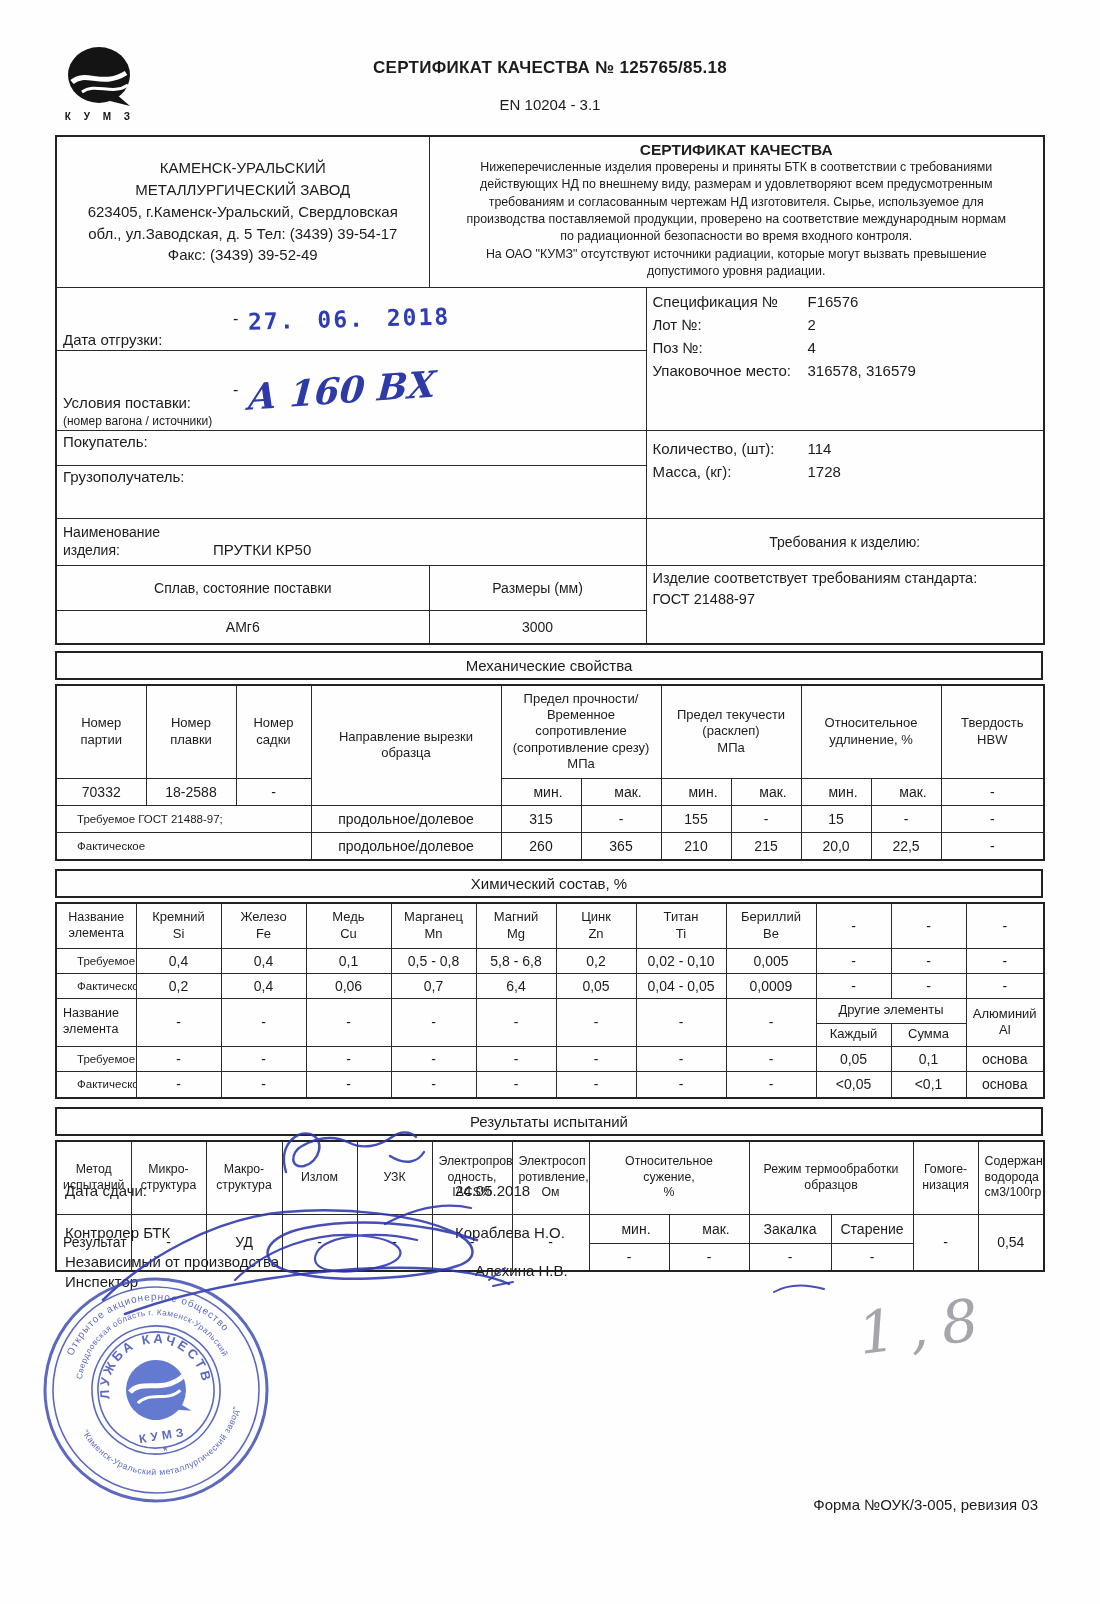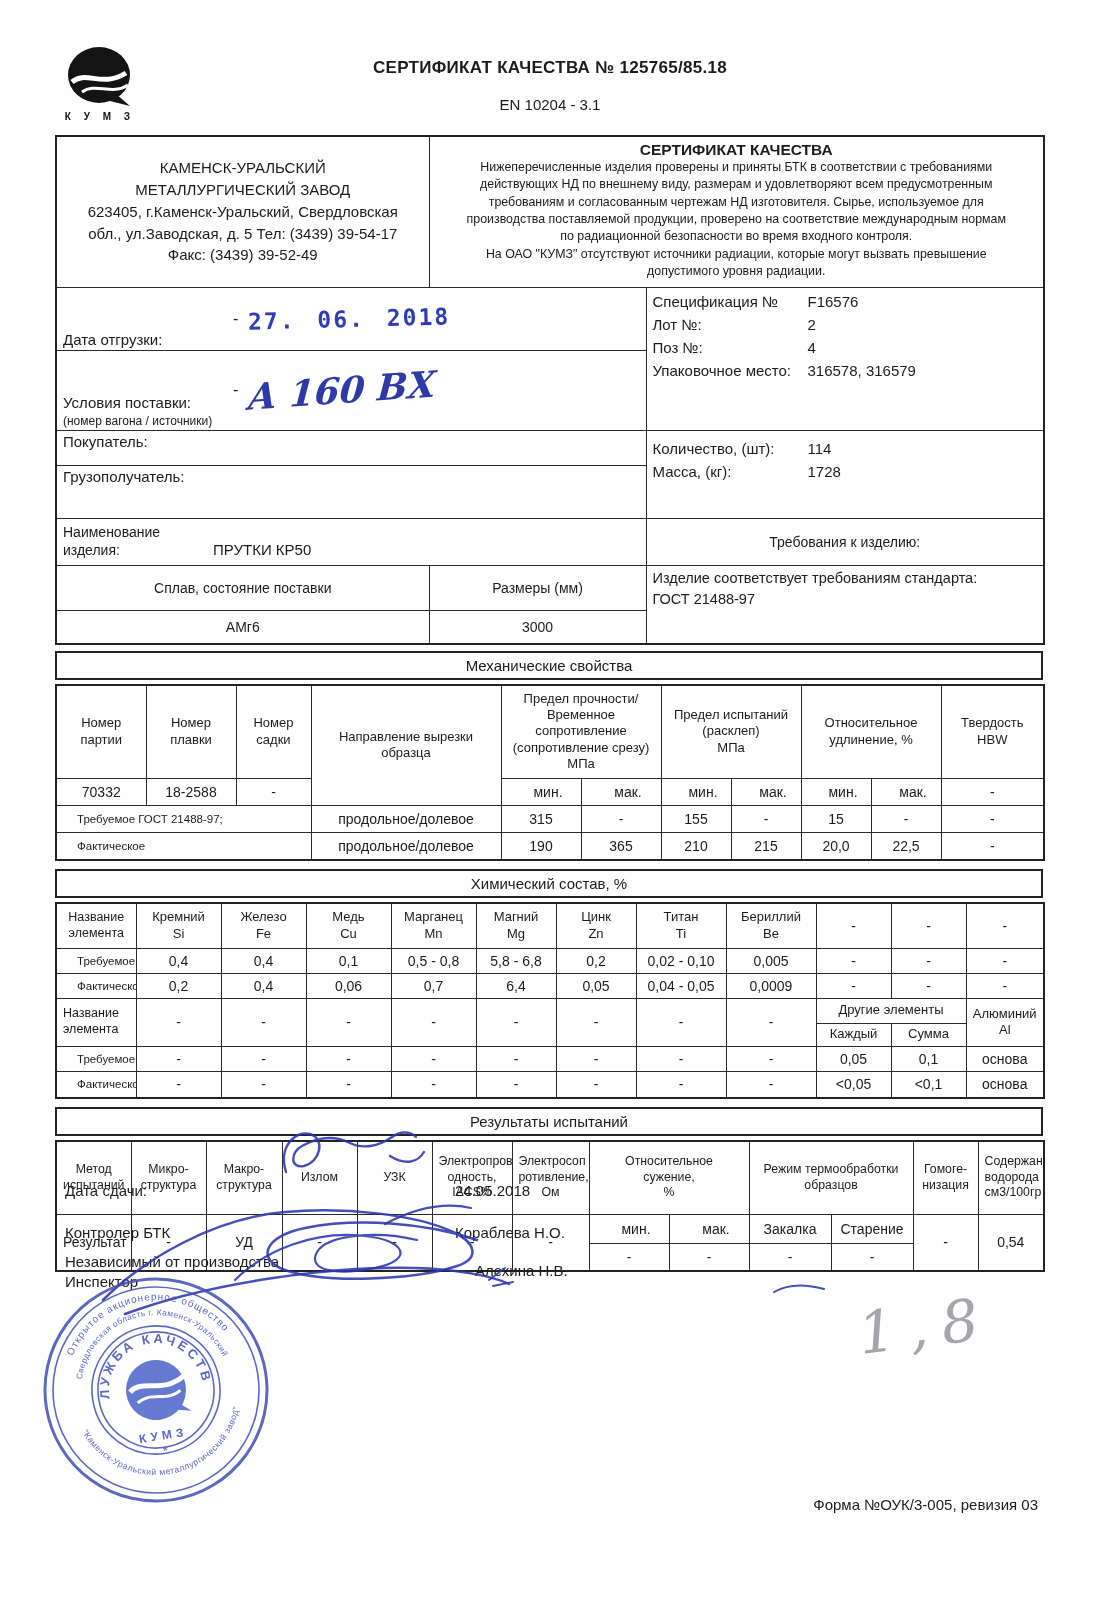--- a/index.html
+++ b/index.html
@@ -213,21 +213,21 @@
 плавки</td>
         <td class="hdr pre">Номер
 садки</td>
         <td class="hdr pre" rowspan="2">Направление вырезки
 образца</td>
         <td class="hdr pre" colspan="2">Предел прочности/
 Временное
 сопротивление
 (сопротивление срезу)
 МПа</td>
-        <td class="hdr pre" colspan="2">Предел испытаний
+        <td class="hdr pre" colspan="2">Предел текучести
 (расклеп)
 МПа</td>
         <td class="hdr pre" colspan="2">Относительное
 удлинение, %</td>
         <td class="hdr pre">Твердость
 HBW</td>
       </tr>
       <tr>
         <td class="val" style="height:22px">70332</td>
         <td class="val">18-2588</td>
@@ -247,21 +247,21 @@
         <td class="val">-</td>
         <td class="val">155</td>
         <td class="val">-</td>
         <td class="val">15</td>
         <td class="val">-</td>
         <td class="val">-</td>
       </tr>
       <tr>
         <td colspan="3" class="l small" style="height:22px">Фактическое</td>
         <td class="val">продольное/долевое</td>
-        <td class="val">190</td>
+        <td class="val">260</td>
         <td class="val">365</td>
         <td class="val">210</td>
         <td class="val">215</td>
         <td class="val">20,0</td>
         <td class="val">22,5</td>
         <td class="val">-</td>
       </tr>
     </tbody>
       </table>
 

